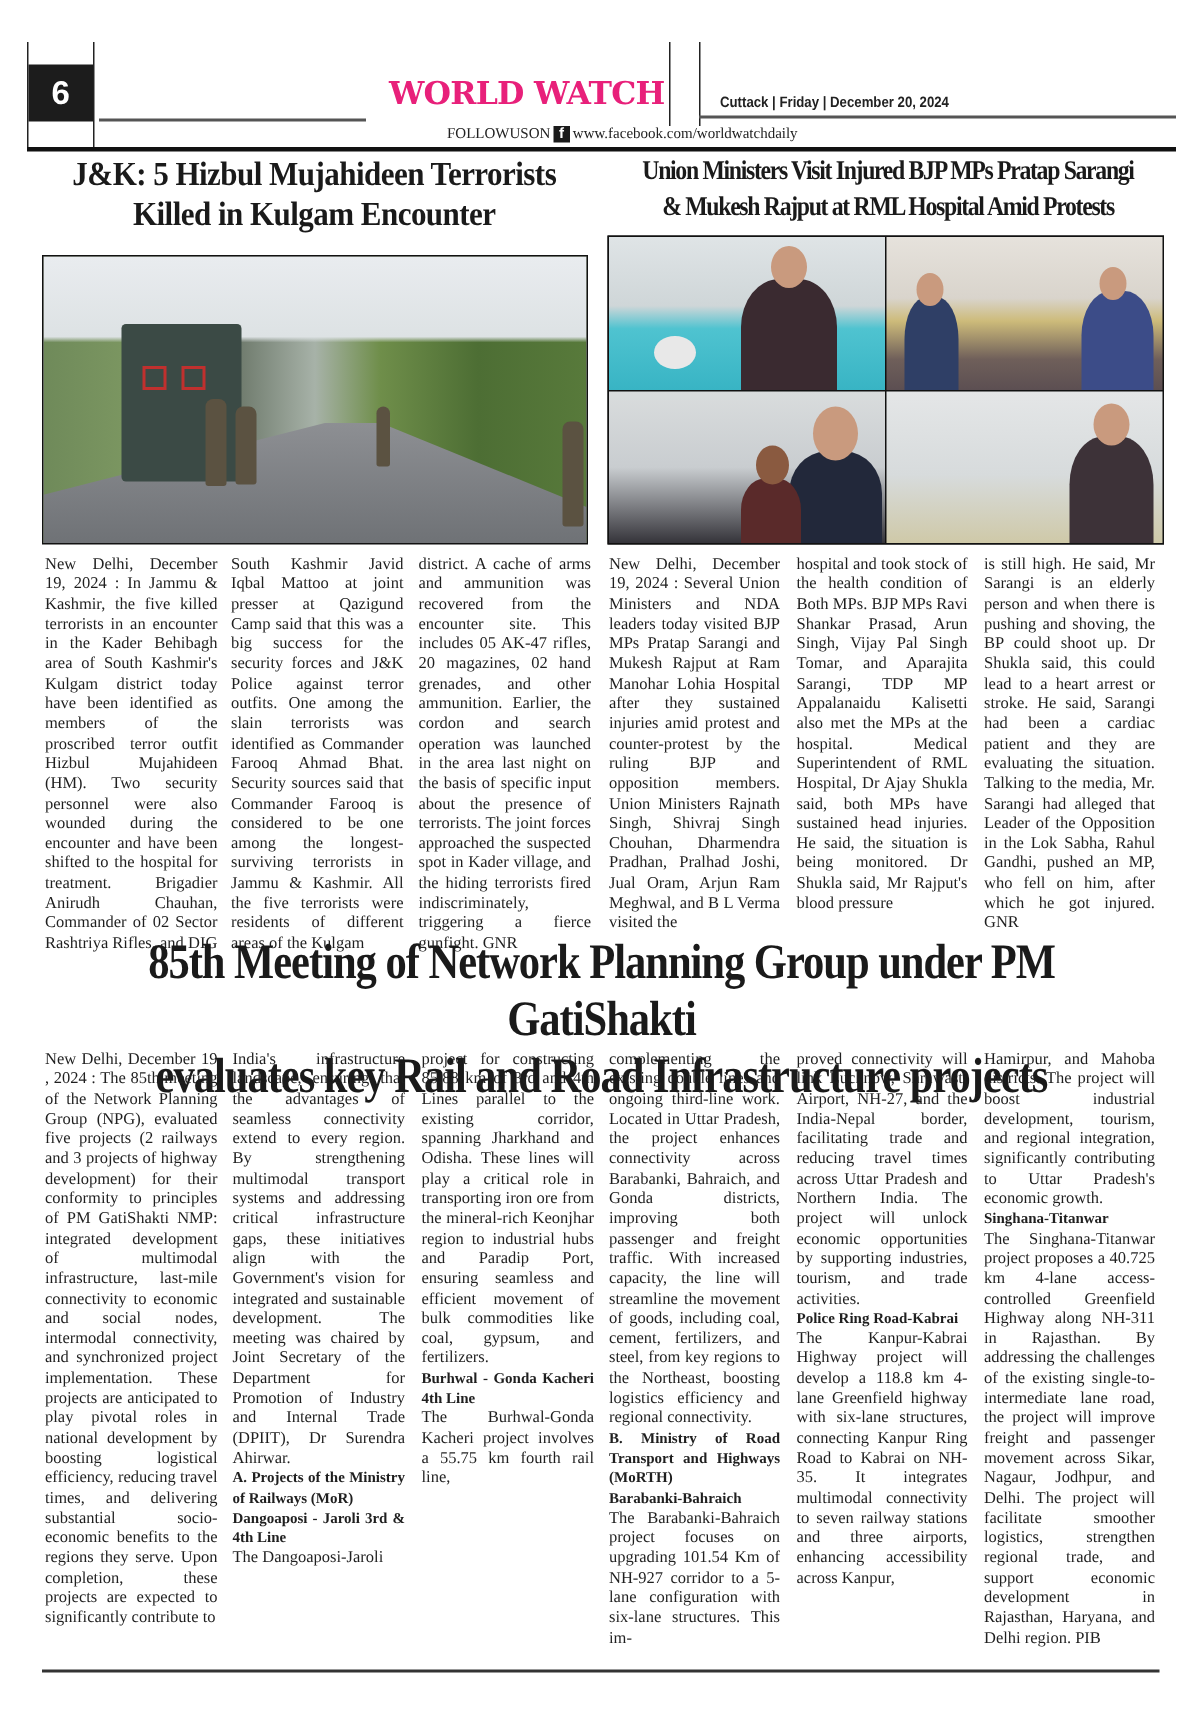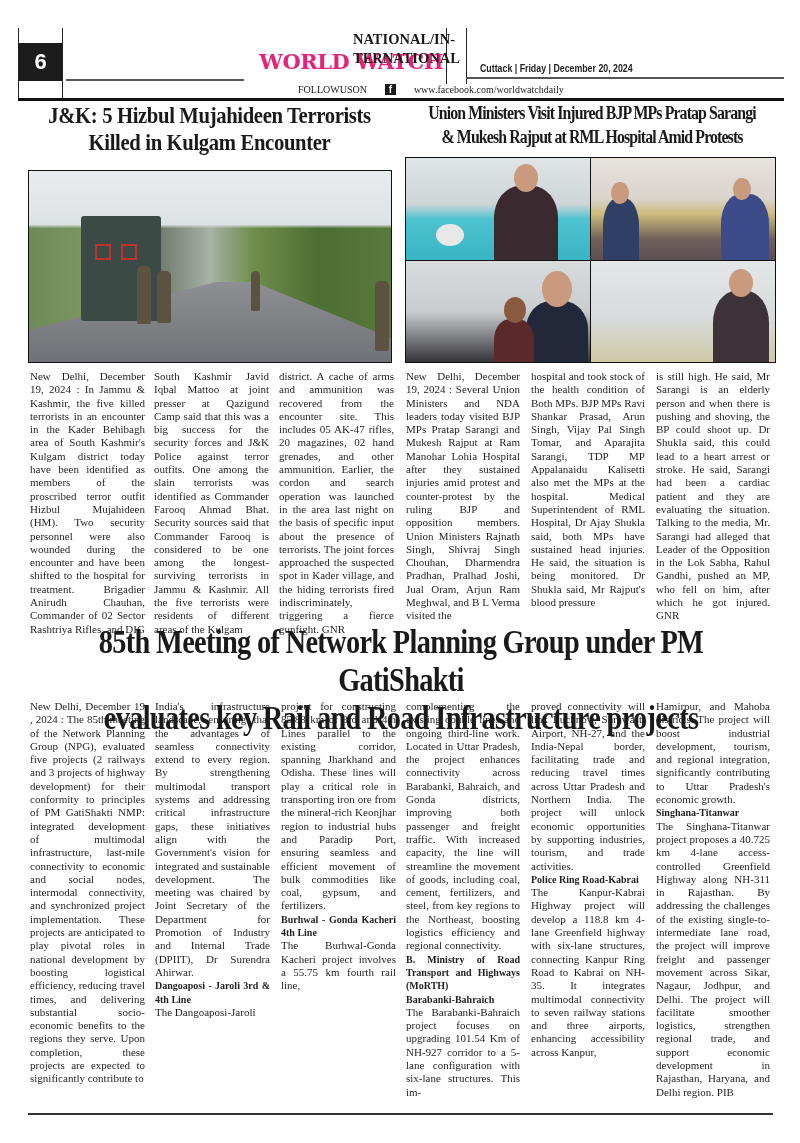--- a/index.html
+++ b/index.html
@@ -13,21 +13,21 @@
   .page-num { position: absolute; left: 1px; top: 15px; width: 43px; height: 38px; background: #1c1c1c; color: #fff;
               font-family: "Liberation Sans", sans-serif; font-weight: bold; font-size: 22px; text-align: center; line-height: 38px; }
   .logo { position: absolute; left: 220px; top: 14px; width: 205px; height: 40px; text-align: right;
           font-family: "DejaVu Serif", serif; font-weight: bold; font-size: 21px; color: #e8207a; letter-spacing: -0.5px; line-height: 40px; }
   .mast .vline-logo { position: absolute; left: 428px; top: 0; width: 1px; height: 56px; background: #222; }
   .section-label { position: absolute; left: 335px; top: 2px; width: 110px; font-weight: bold; font-size: 14.5px; line-height: 19px; color: #1a1a1a; }
   .mast .vline-sec { position: absolute; left: 448px; top: 0; width: 1px; height: 56px; background: #222; }
   .dateline { position: absolute; left: 462px; top: 35px; font-family: "Liberation Sans", sans-serif; font-weight: bold; font-size: 10px; color: #222; transform: scaleX(0.88); transform-origin: left; }
   .rule-logo { position: absolute; left: 48px; top: 51px; width: 178px; height: 2px; background: #555; }
   .rule-right { position: absolute; left: 448px; top: 49px; width: 318px; height: 2px; background: #555; }
-  .follow { position: absolute; left: 280px; top: 56px; font-size: 10px; color: #222; display: flex; align-items: center; gap: 18px; white-space: nowrap; }
+  .follow { position: absolute; left: 280px; top: 56px; font-size: 10px; color: #222; display: flex; align-items: center; gap: 2px; white-space: nowrap; }
   .follow .fb { display: inline-block; width: 11px; height: 11px; background: #1a1a1a; color: #fff; font-family: "Liberation Sans", sans-serif; font-weight: bold; font-size: 10px; line-height: 12px; text-align: center; }
   .top-rule { position: absolute; left: 18px; top: 98px; width: 766px; height: 3px; background: #111; }
 
   
   .hl1 { position: absolute; left: 22px; top: 102px; width: 375px; text-align: center; font-weight: bold; font-size: 22.5px; line-height: 27px; letter-spacing: -0.4px; transform: scaleX(0.92); transform-origin: center; }
   .hl2 { position: absolute; left: 402px; top: 101px; width: 380px; text-align: center; font-weight: bold; font-size: 18px; line-height: 24px; letter-spacing: -1px; transform: scaleX(0.88); transform-origin: center; }
 
   
   .photo { position: absolute; border: 1px solid #111; overflow: hidden; }
   .photo-kulgam { left: 28px; top: 170px; width: 364px; height: 193px;
@@ -74,24 +74,20 @@
 </head>
 <body>
 
 <div class="mast">
   <div class="vline-l"></div>
   <div class="page-num">6</div>
   <div class="vline-pg"></div>
   <div class="logo">WORLD WATCH</div>
   <div class="rule-logo"></div>
   <div class="vline-logo"></div>
-  <div class="section-label">
-    <div>NATIONAL/IN-</div>
-    <div>TERNATIONAL</div>
-  </div>
   <div class="vline-sec"></div>
   <div class="dateline">Cuttack | Friday | December 20, 2024</div>
   <div class="rule-right"></div>
   <div class="follow">
     <span>FOLLOWUSON</span>
     <span class="fb">f</span>
     <span>www.facebook.com/worldwatchdaily</span>
   </div>
 </div>
 <div class="top-rule"></div>
@@ -140,20 +136,21 @@
 <h1 class="big-hl">
   <div>85th Meeting of Network Planning Group under PM GatiShakti</div>
   <div>evaluates key Rail and Road Infrastructure projects</div>
 </h1>
 
 <div class="col col-c1">
   <p>New Delhi, December 19 , 2024 : The 85th meeting of the Network Planning Group (NPG), evaluated five projects (2 railways and 3 projects of highway development) for their conformity to principles of PM GatiShakti NMP: integrated development of multimodal infrastructure, last-mile connectivity to economic and social nodes, intermodal connectivity, and synchronized project implementation. These projects are anticipated to play pivotal roles in national development by boosting logistical efficiency, reducing travel times, and delivering substantial socio-economic benefits to the regions they serve. Upon completion, these projects are expected to significantly contribute to</p>
 </div>
 <div class="col col-c2">
   <p>India's infrastructure landscape, ensuring that the advantages of seamless connectivity extend to every region. By strengthening multimodal transport systems and addressing critical infrastructure gaps, these initiatives align with the Government's vision for integrated and sustainable development. The meeting was chaired by Joint Secretary of the Department for Promotion of Industry and Internal Trade (DPIIT), Dr Surendra Ahirwar.</p>
+  <p class="sub">A. Projects of the Ministry of Railways (MoR)</p>
   <p class="sub">Dangoaposi - Jaroli 3rd &amp; 4th Line</p>
   <p>The Dangoaposi-Jaroli</p>
 </div>
 <div class="col col-c3">
   <p>project for constructing 85.88 km of 3rd and 4th Lines parallel to the existing corridor, spanning Jharkhand and Odisha. These lines will play a critical role in transporting iron ore from the mineral-rich Keonjhar region to industrial hubs and Paradip Port, ensuring seamless and efficient movement of bulk commodities like coal, gypsum, and fertilizers.</p>
   <p class="sub">Burhwal - Gonda Kacheri 4th Line</p>
   <p>The Burhwal-Gonda Kacheri project involves a 55.75 km fourth rail line,</p>
 </div>
 <div class="col col-c4">
   <p>complementing the existing double lines and ongoing third-line work. Located in Uttar Pradesh, the project enhances connectivity across Barabanki, Bahraich, and Gonda districts, improving both passenger and freight traffic. With increased capacity, the line will streamline the movement of goods, including coal, cement, fertilizers, and steel, from key regions to the Northeast, boosting logistics efficiency and regional connectivity.</p>

